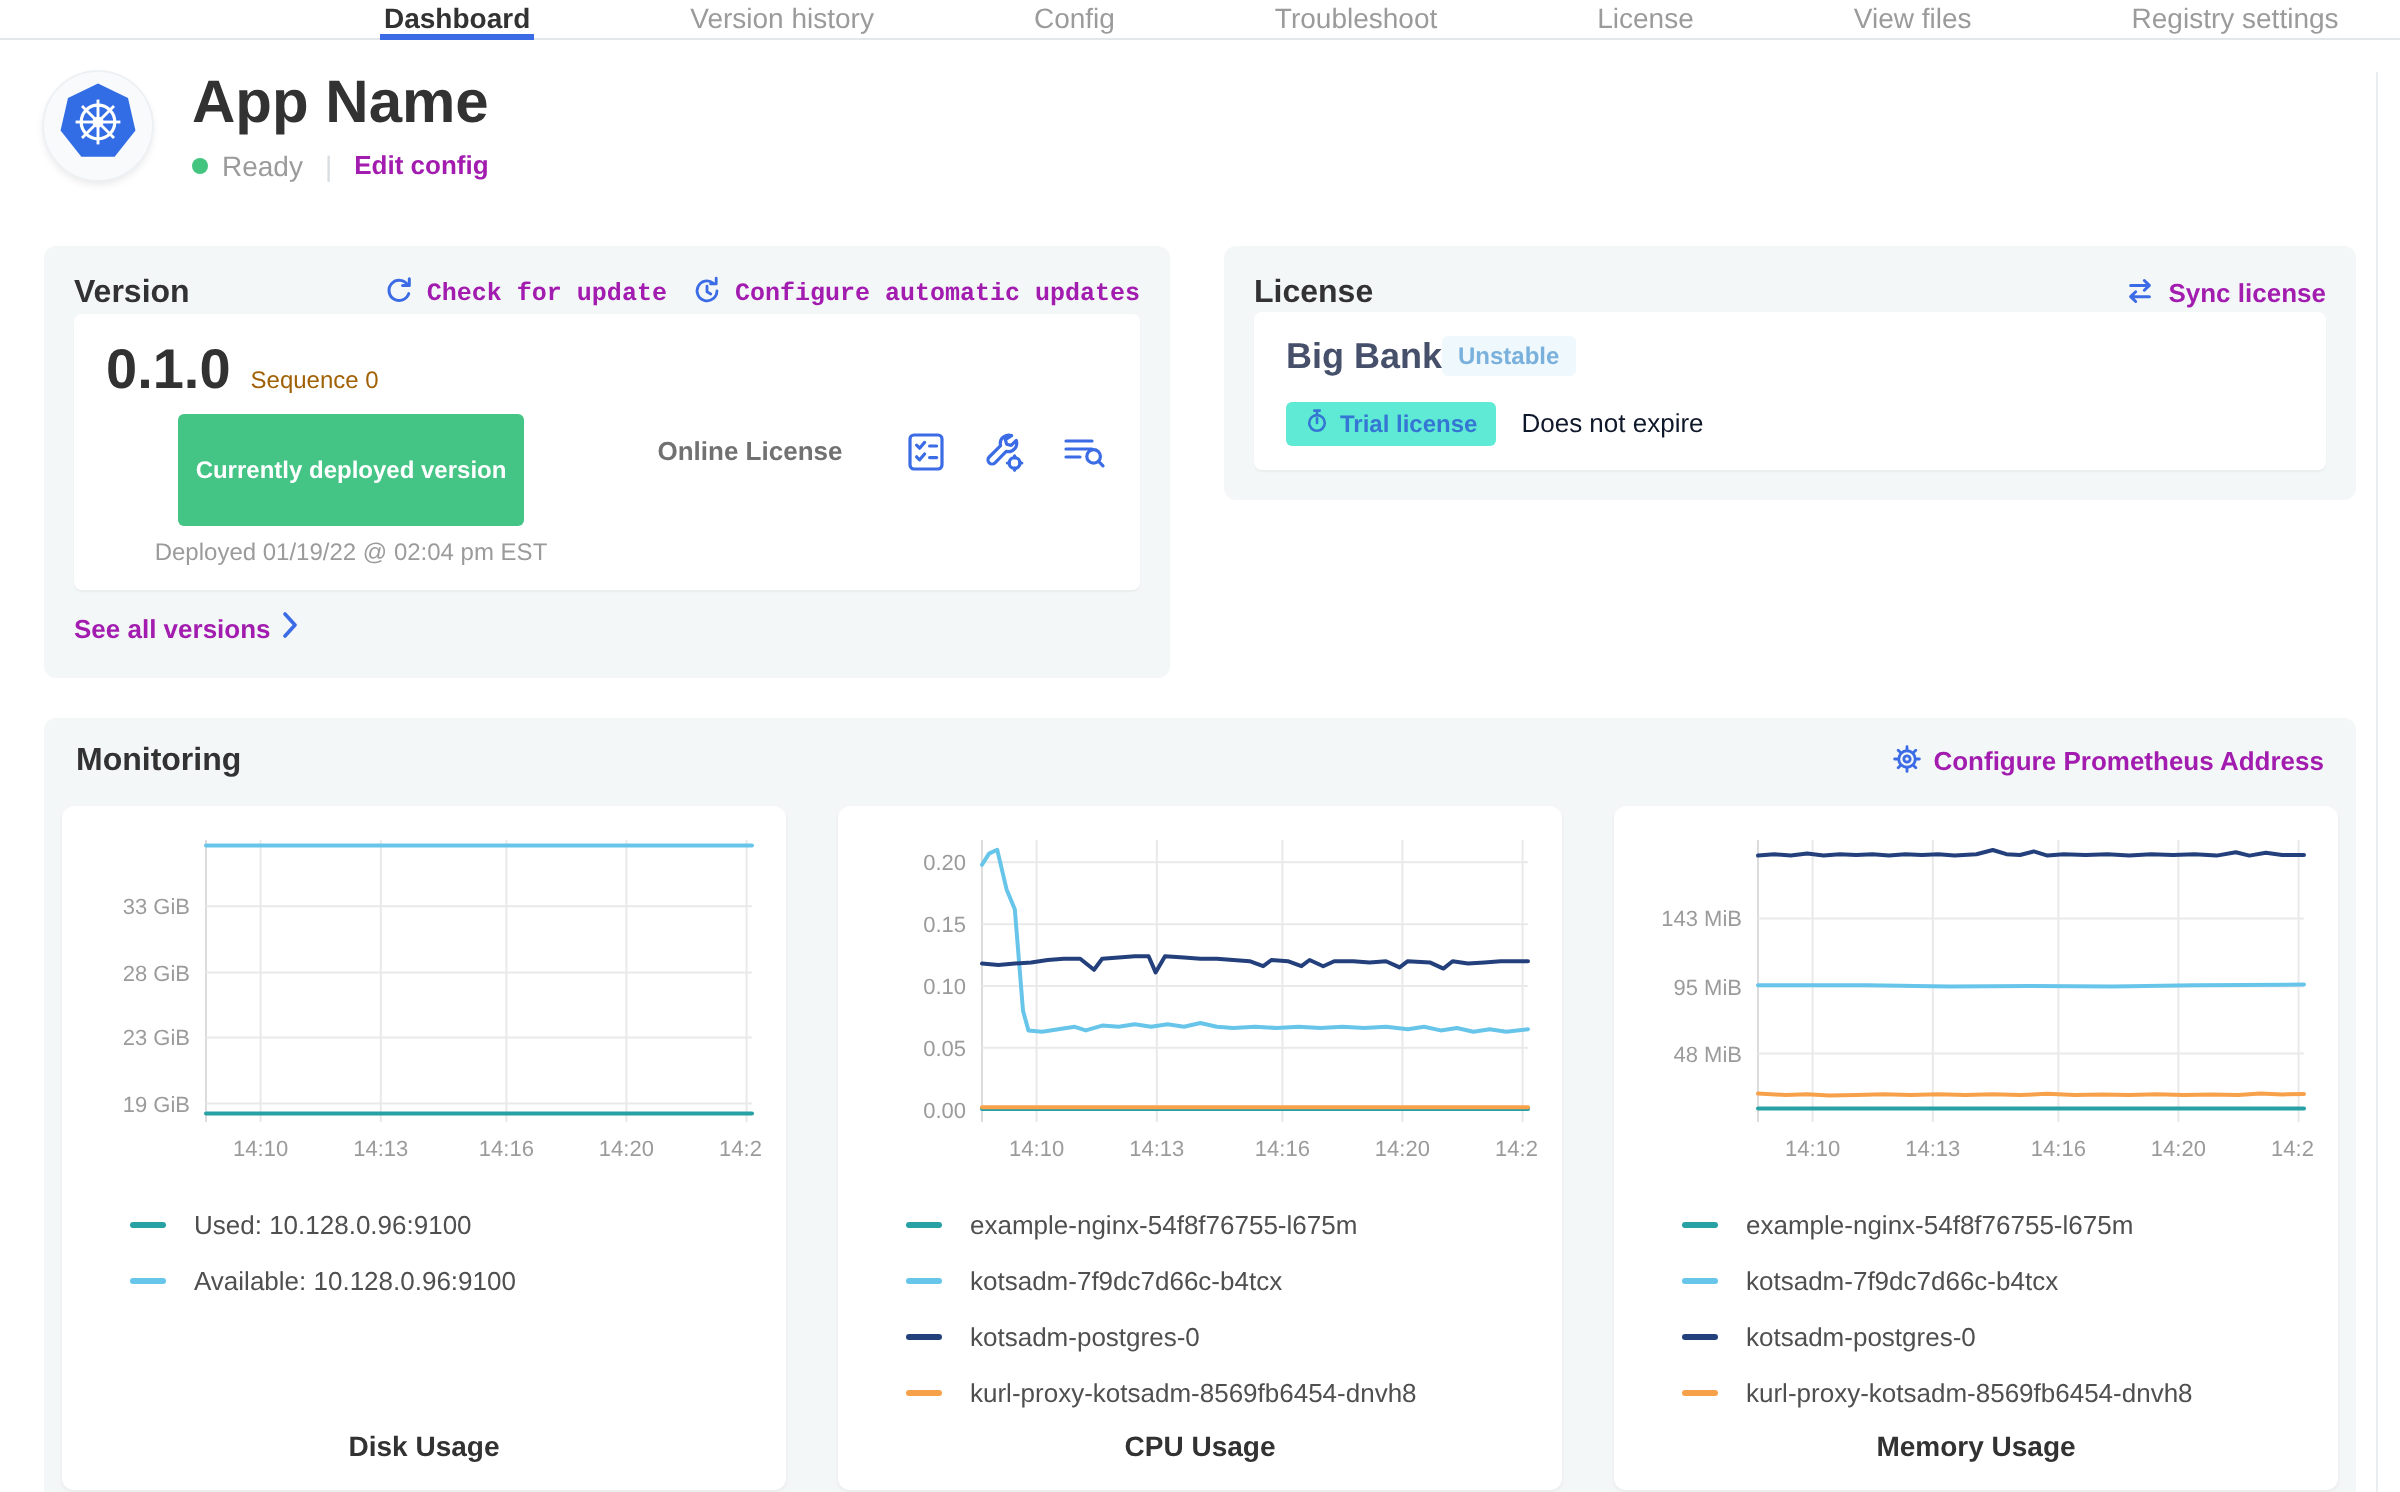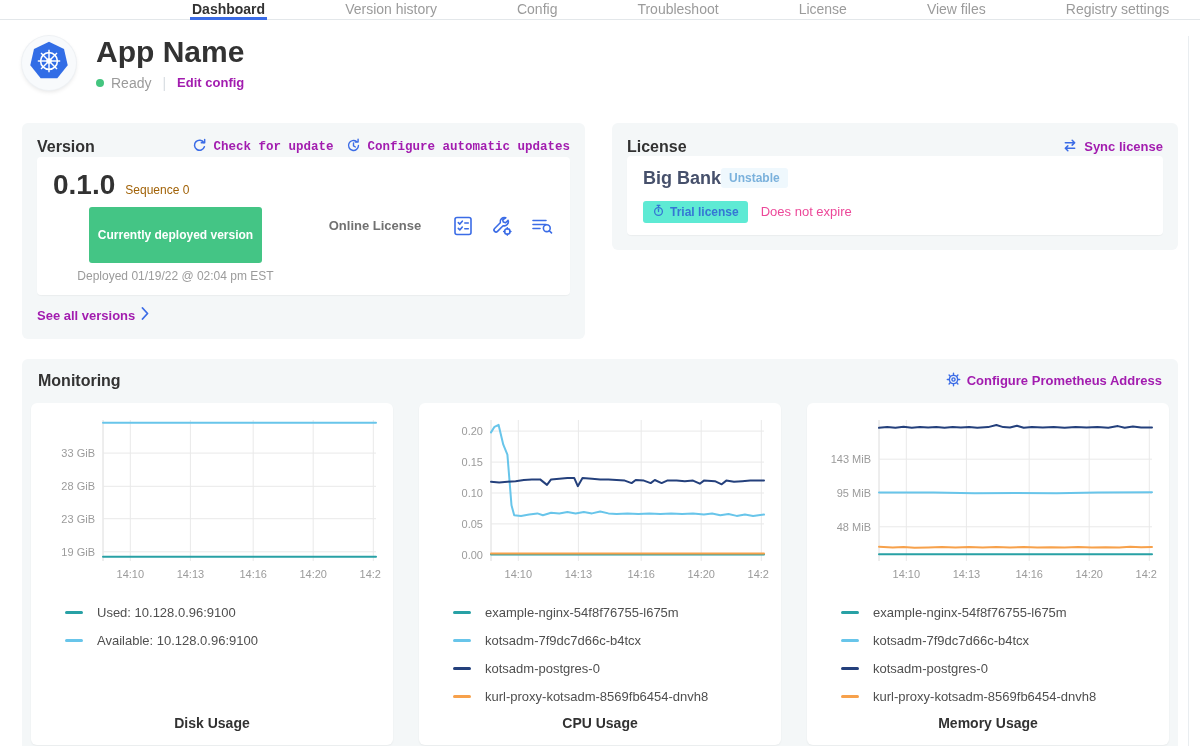--- a/index.html
+++ b/index.html
@@ -43,21 +43,21 @@
   .v-type { flex:1; font-size:13px; font-weight:700; color:#717171; }
   .v-actions { display:flex; gap:17px; align-items:center; }
   .icon-btn { color:#3b6ce6; cursor:pointer; display:inline-flex; }
   .see-link { margin-top:11px; }
   
   .lic-name-row { display:flex; align-items:center; }
   .lic-name { font-size:18px; font-weight:700; color:#46506b; }
   .badge-channel { background:#eff8fd; color:#7ab1dc; font-size:12px; font-weight:600; padding:3px 8px; border-radius:3px; }
   .lic-row2 { display:flex; align-items:center; gap:13px; margin-top:12px; }
   .badge-trial { background:#5eead4; color:#3576d4; font-weight:700; font-size:12px; padding:3px 9px; border-radius:3px; display:inline-flex; align-items:center; gap:5px; }
-  .lic-exp { color:#ec4899; font-size:13px; }
+  .lic-exp { color:#0f172a; font-size:13px; }
   
   .monitoring { margin:20px 22px 0; background:#f4f7f8; border-radius:6px; padding:13px 9px 18px; }
   .mon-head { display:flex; justify-content:space-between; align-items:center; padding:0 7px 13px; }
   .mon-title { font-size:16px; font-weight:700; }
   .charts-row { display:flex; justify-content:space-between; }
   .chart-card { width:362px; height:342px; background:#fff; border-radius:6px; box-shadow:0 1px 2px rgba(0,0,0,.05); padding:12px 12px 12px; display:flex; flex-direction:column; }
   .chart-svg { height:170px; }
   .legend { list-style:none; margin:14px 0 0; padding:0 0 0 22px; }
   .legend li { display:flex; align-items:center; gap:14px; height:28px; font-size:13px; color:#4f4f4f; }
   .dash { width:18px; height:3px; border-radius:2px; flex:none; }

